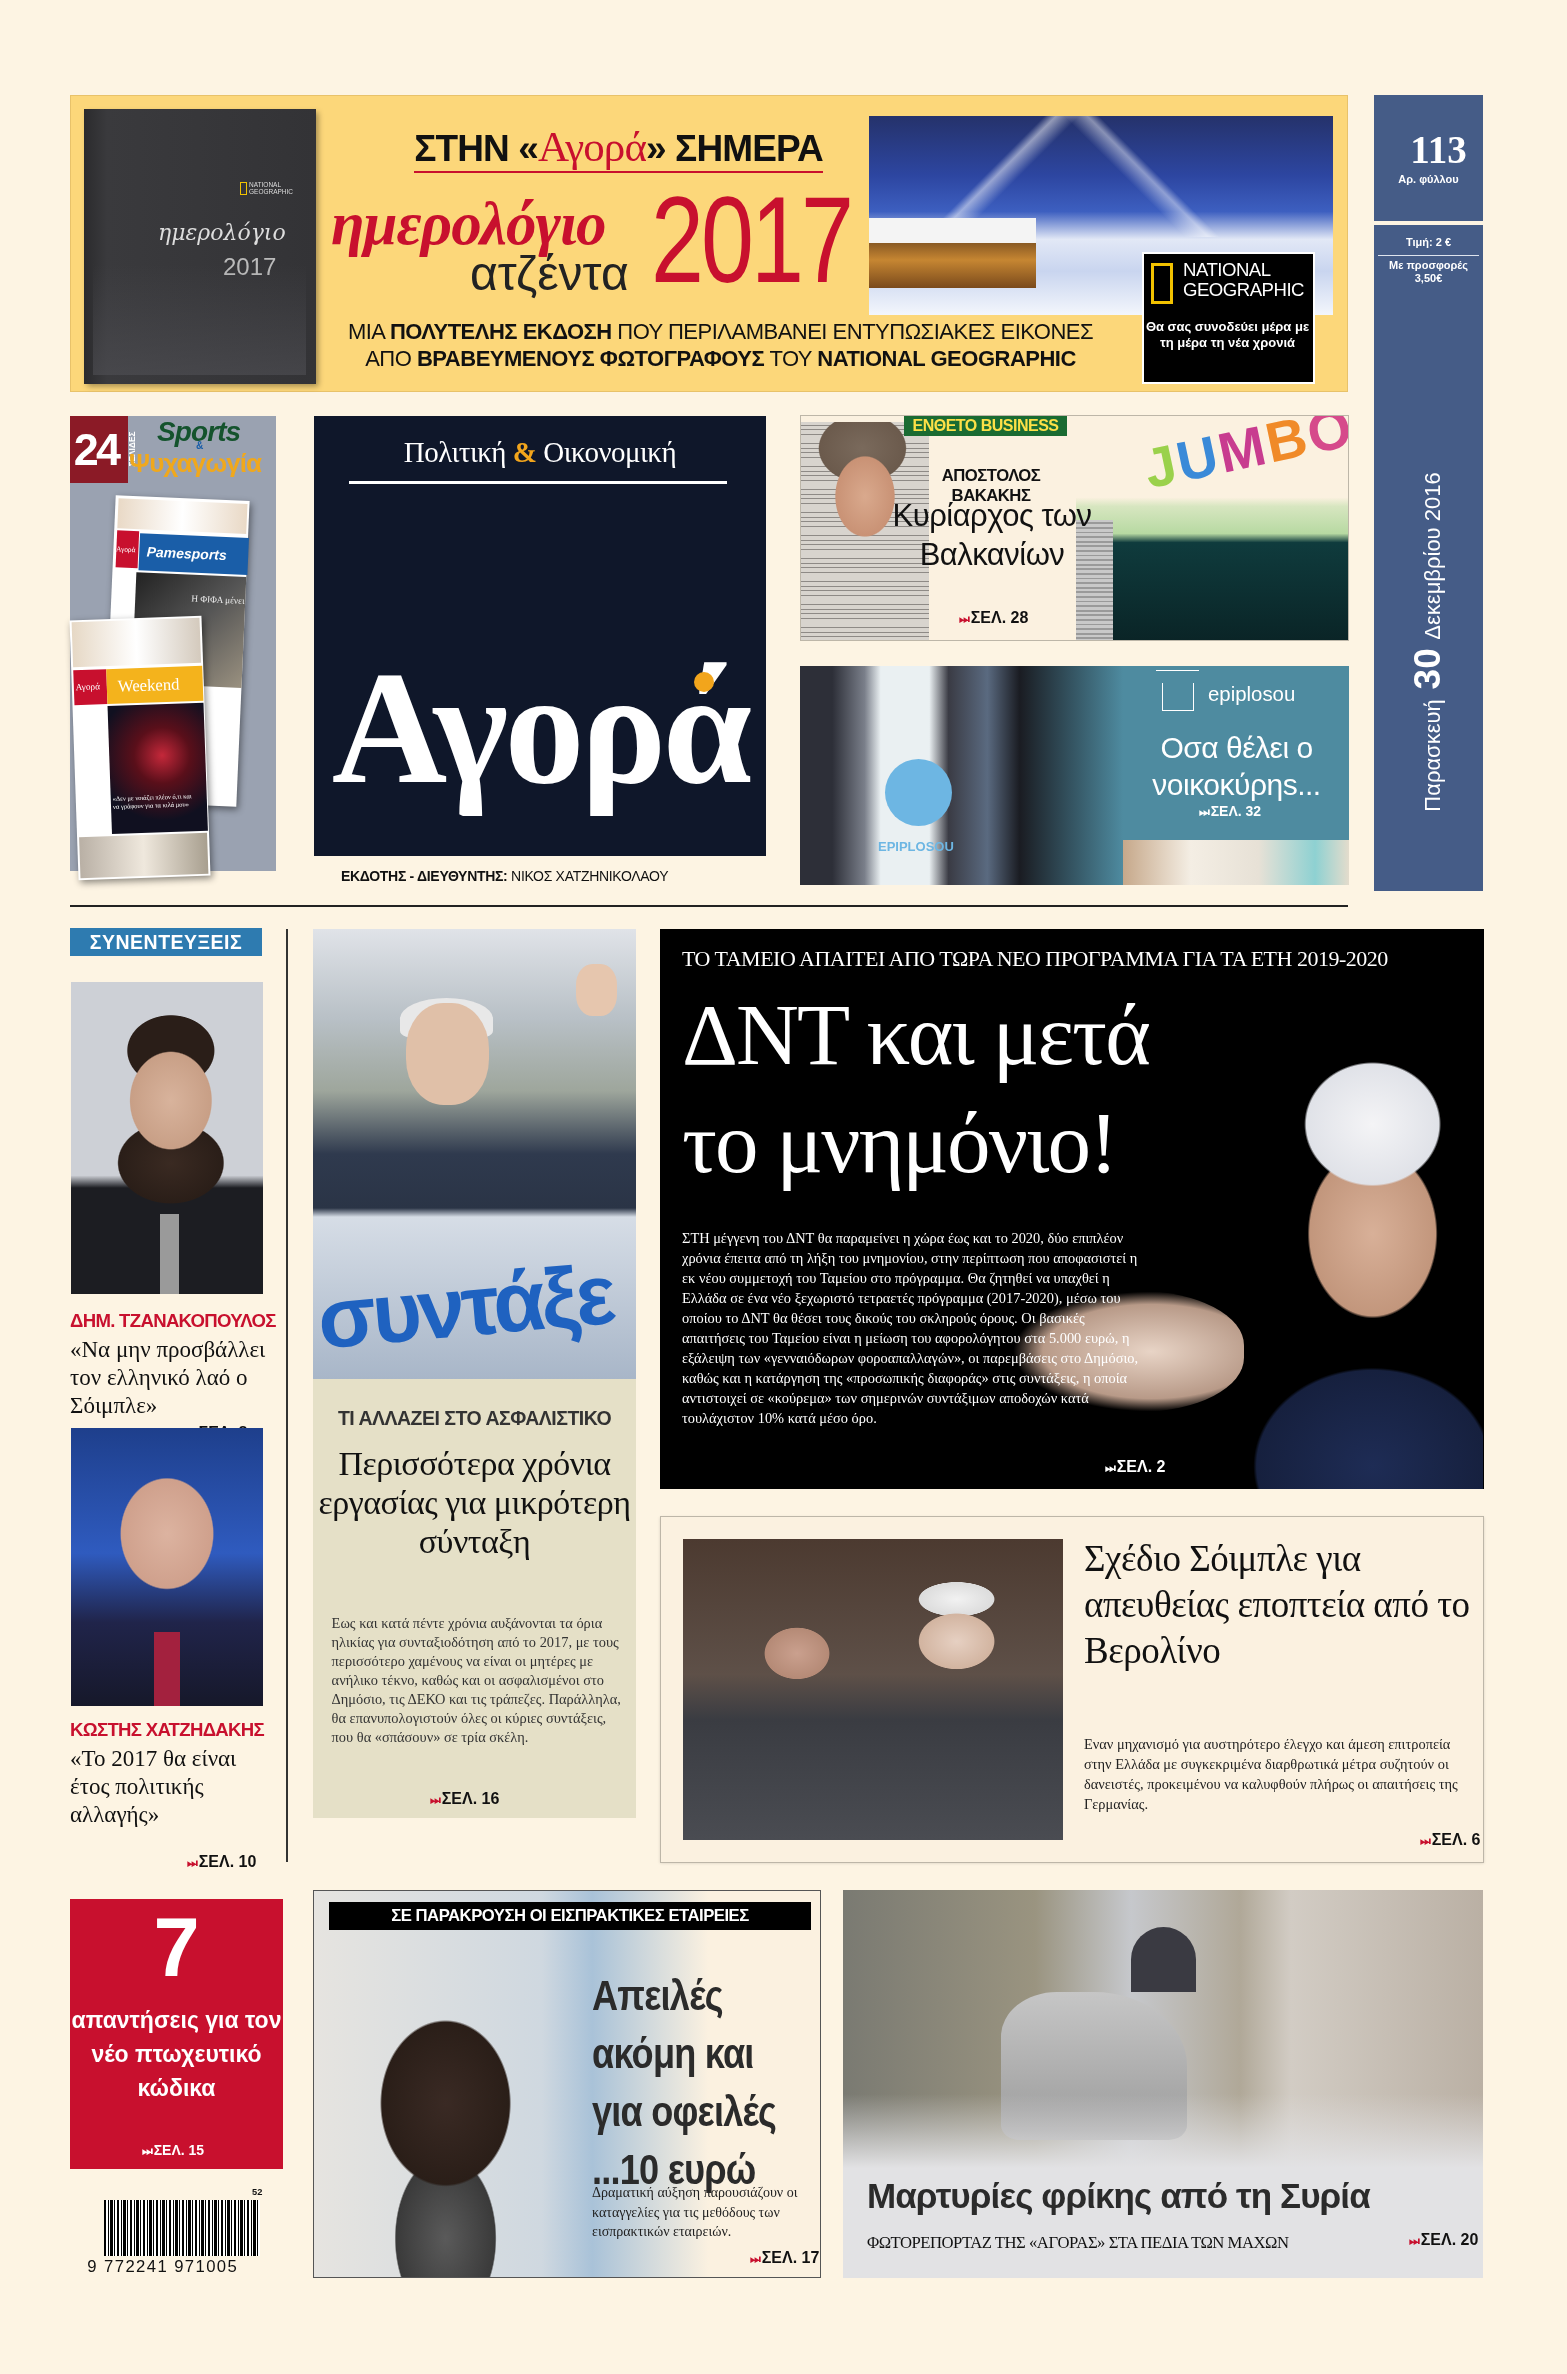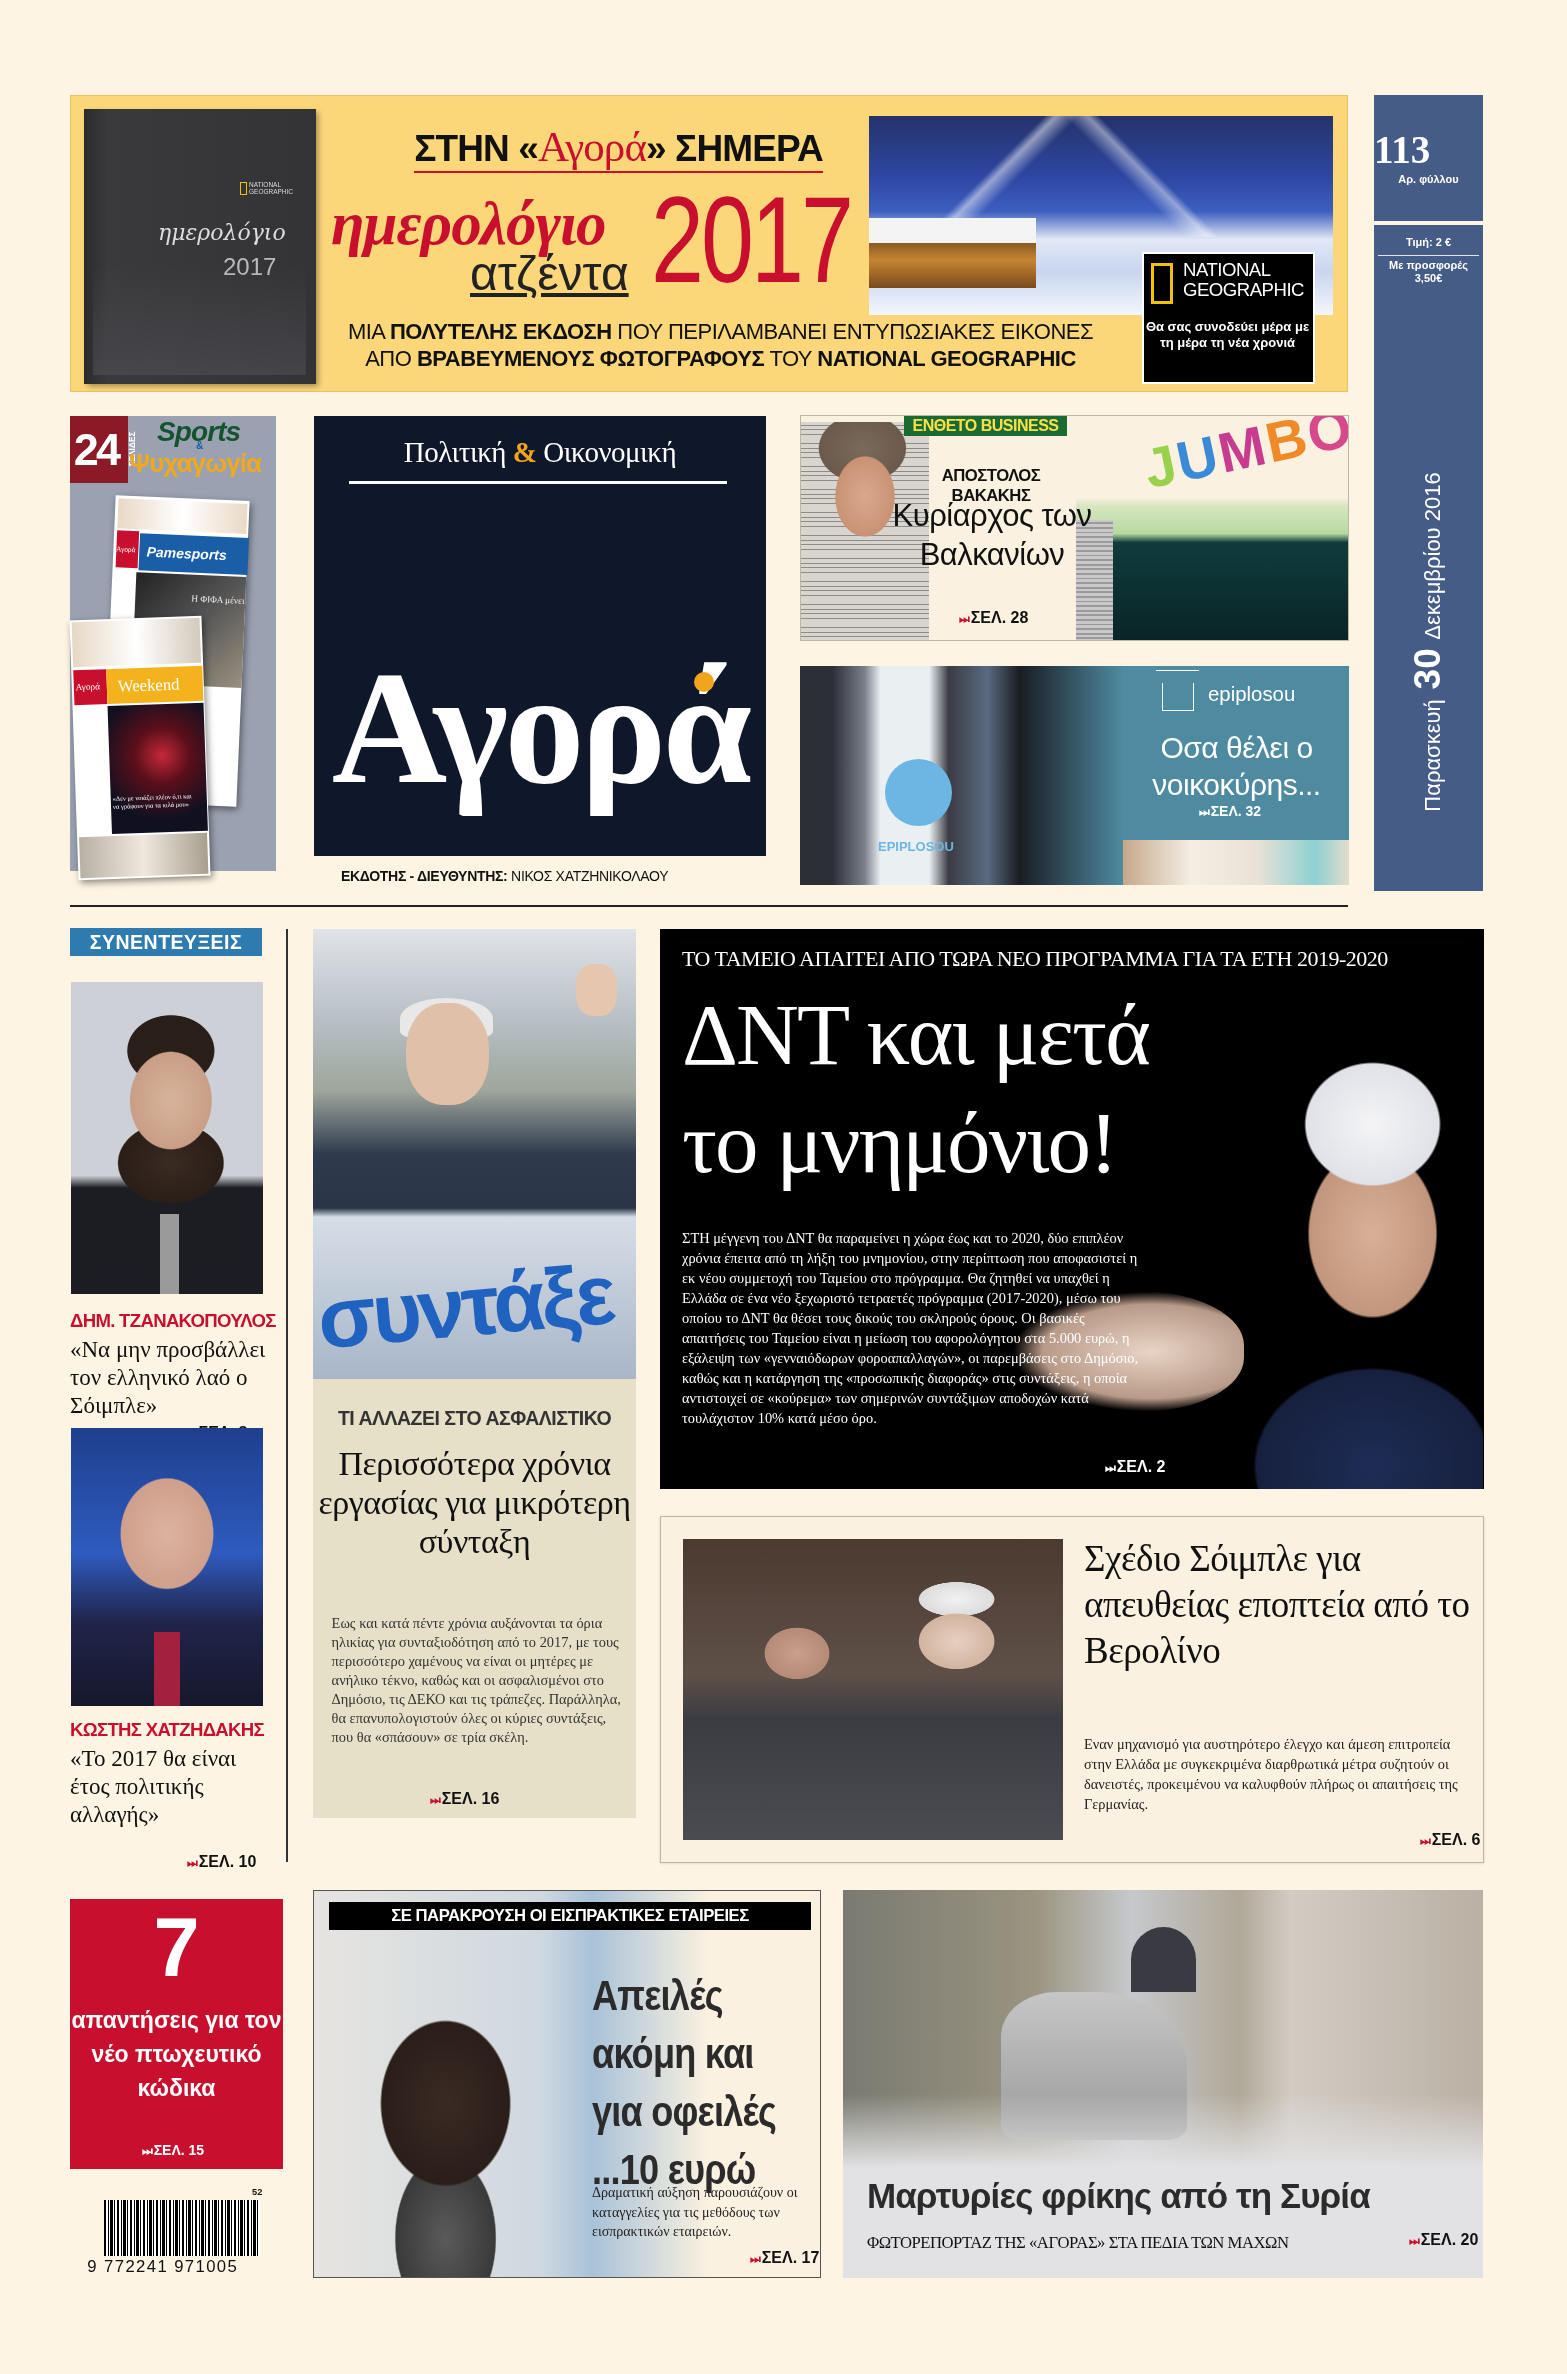--- a/index.html
+++ b/index.html
@@ -17,40 +17,40 @@
   #promo-book .ng { left: 165px; top: 72px; font-size: 6.5px; color: #ddd; line-height: 7.4px; }
   #promo-book .ng::before { content: ""; position: absolute; left: -9.3px; top: 0.9px; width: 5.6px; height: 11px; border: 1.9px solid #f2c200; }
   #promo-book .bt { left: 74px; top: 111px; color: #ddd; font-style: italic; font-size: 22px; font-family: "DejaVu Serif", serif; }
   #promo-book .by { left: 139px; top: 144px; color: #bbb; font-size: 24px; font-weight: 300; }
   #promo-book .sky { left: 9.3px; bottom: 9.3px; width: 213px; height: 111px; background:
       linear-gradient(180deg, rgba(0,0,0,0) 0%, rgba(80,80,85,.6) 100%); }
   #promo-title { left: 297px; top: 26px; width: 501px; text-align: center; font-size: 37px; font-weight: bold; letter-spacing: -0.9px; font-stretch: condensed; }
   #promo-title .u { border-bottom: 2.8px solid #c8102e; padding-bottom: 1.9px; }
   #promo-title .ag { font-family: "Liberation Serif", serif; font-weight: normal; color: #c8102e; font-size: 43px; }
   #promo-imer { left: 260px; top: 93px; font-family: "Liberation Serif", serif; font-style: italic; font-size: 61px; color: #c8102e; font-weight: bold; letter-spacing: -0.9px; }
-  #promo-atz { left: 399px; top: 150px; font-size: 48px; color: #222; text-decoration: underline; }
+  #promo-atz { left: 399px; top: 150px; font-size: 48px; color: #222; }
   #promo-year { left: 580px; top: 83px; font-size: 122px; color: #c8102e; font-stretch: condensed; letter-spacing: -3.7px; line-height: 1; transform: scaleX(.78); transform-origin: left top; }
   #promo-line1, #promo-line2 { left: 232px; width: 835px; text-align: center; font-size: 22px; color: #111; letter-spacing: -0.5px; }
   #promo-line1 { top: 223px; }
   #promo-line2 { top: 250px; }
   #promo-line1 b, #promo-line2 b { font-weight: bold; }
   #promo-photo { left: 798px; top: 20.4px; width: 464px; height: 199px; background:
       linear-gradient(180deg,#25326b 0%,#2d46a1 30%,#3d5fc0 48%,#e2e8f6 62%,#c9d5ef 78%,#f3f6fc 100%); }
   #promo-photo .mtn { left: 0; top: 0; width: 464px; height: 121px;
       background: linear-gradient(135deg, transparent 30%, rgba(255,255,255,.5) 32%, transparent 36%),
                   linear-gradient(225deg, transparent 40%, rgba(255,255,255,.45) 42%, transparent 46%); }
   #promo-photo .cabin { left: 0; top: 102px; width: 167px; height: 70px; background: linear-gradient(180deg,#f4f4f4 0%,#f4f4f4 35%,#8a5a24 36%,#c68632 60%,#7a4a1c 100%); }
   #promo-ng { left: 1071px; top: 156px; width: 173px; height: 132px; background: #000; border: 2.8px solid #fff; color: #fff; }
   #promo-ng .frame { left: 7.4px; top: 9.3px; width: 22px; height: 41px; border: 3.7px solid #f2c200; }
   #promo-ng .nm { left: 39px; top: 5.6px; font-size: 18.6px; line-height: 20.4px; letter-spacing: -0.5px; }
   #promo-ng .tag { left: 0; top: 65px; width: 167px; text-align: center; font-size: 13px; font-weight: bold; line-height: 16px; }
 
   
   #side { left: 1374px; top: 95px; width: 109px; height: 796px; background: #455c87; color: #fff; }
-  #side .num { left: 0; top: 35px; width: 109px; font-family: "Liberation Serif", serif; font-weight: bold; font-size: 39px; line-height: 39px; }
+  #side .num { left: 0; top: 35px; width: 109px; text-align: center; font-family: "Liberation Serif", serif; font-weight: bold; font-size: 39px; line-height: 39px; padding-left: 20px; }
   #side .numlbl { left: 0; top: 78px; width: 109px; text-align: center; font-size: 11px; font-weight: bold; }
   #side .sep { left: 0; top: 126px; width: 109px; height: 3.7px; background: #fdf4e3; }
   #side .price { left: 0; top: 141px; width: 109px; text-align: center; font-size: 11px; font-weight: bold; }
   #side .sep2 { left: 3.7px; top: 160px; width: 101px; height: 0.9px; background: #dfe4ee; }
   #side .offer { left: 0; top: 164px; width: 109px; text-align: center; font-size: 11px; font-weight: bold; line-height: 13px; }
   #side .date { left: 54px; top: 547px; transform: translate(-50%,-50%) rotate(-90deg); white-space: nowrap; font-size: 22px; }
   #side .date b { font-size: 37px; font-weight: bold; margin: 0 3.7px; }
 
   
   #supp { left: 70px; top: 416px; width: 206px; height: 455px; background: #9aa2b1; }

